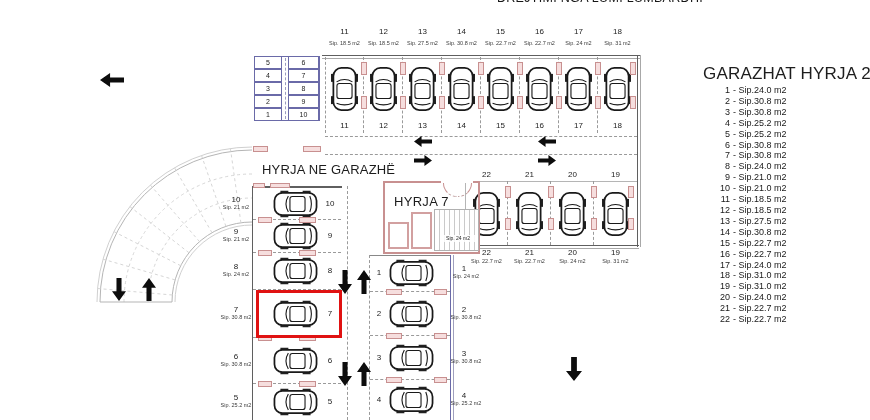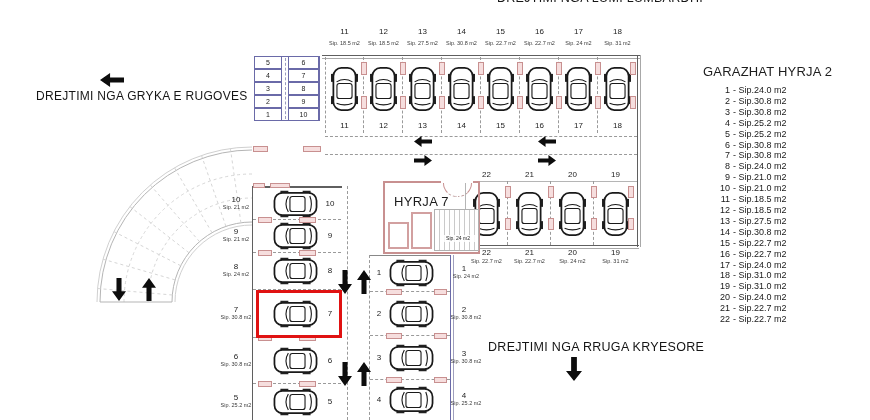--- a/index.html
+++ b/index.html
@@ -18,21 +18,21 @@
   .wl2{background:#a8a8a8}
   .arr{background:#0d0d0d}
   .arrL{clip-path:polygon(0 50%,42% 0,42% 32%,100% 32%,100% 68%,42% 68%,42% 100%)}
   .arrR{clip-path:polygon(100% 50%,58% 0,58% 32%,0 32%,0 68%,58% 68%,58% 100%)}
   .arrD{clip-path:polygon(50% 100%,0 58%,32% 58%,32% 0,68% 0,68% 58%,100% 58%)}
   .arrU{clip-path:polygon(50% 0,0 42%,32% 42%,32% 100%,68% 100%,68% 42%,100% 42%)}
   .car{position:absolute;width:27px;height:52px;overflow:visible}
   .car.h{transform:rotate(-90deg)}
   .cell{position:absolute;border:1px solid #6a6aa8;box-sizing:border-box;font-size:7px;
         color:#222;display:flex;align-items:center;justify-content:center;background:#fff}
-  .lgT{font-size:13px;letter-spacing:.2px;color:#1d1d1d;white-space:nowrap}
+  .lgT{font-size:17px;letter-spacing:.2px;color:#1d1d1d;white-space:nowrap}
   .lgr{display:flex;font-size:9px;line-height:10.9px;color:#191919;white-space:nowrap}
   .lgn{width:30px;text-align:right}
   .lgs{margin-left:3px}
   .redbox{border:3px solid #e01212;box-sizing:border-box}
 </style>
 </head>
 <body>
 
 <svg width="0" height="0" style="position:absolute">
   <defs>
@@ -46,22 +46,20 @@
       <rect x="5.5" y="20" width="19" height="19" rx="3" fill="none" stroke="#1a1a1a" stroke-width="1.4"></rect>
       <path d="M5,45 Q15,49 25,45" fill="none" stroke="#1a1a1a" stroke-width="1.4"></path>
     </symbol>
   </defs>
 </svg>
 
 <div id="cv">
 
   <div class="a dir ctr" style="left:478px;top:-9px;width:244px;font-size:12.5px">DREJTIMI NGA LUMI LUMBARDHI</div>
   <div class="a arr arrL" style="left:100px;top:73px;width:24px;height:14px"></div>
-  <div class="a dir" style="left:36px;top:89px;width:200px">DREJTIMI NGA GRYKA E RUGOVES</div>
-  <div class="a dir" style="left:488px;top:340px;width:195px;font-size:12.5px">DREJTIMI NGA RRUGA KRYESORE</div>
   <div class="a arr arrD" style="left:566px;top:357px;width:16px;height:24px"></div>
 
   <svg class="a" style="left:88px;top:108px" width="180" height="200" viewBox="0 0 180 200">
     <path d="M12,194 A152,152 0 0 1 164,42" stroke="#b5b5b5" fill="none"></path>
     <path d="M9,194 A155,155 0 0 1 164,39" stroke="#d0d0d0" fill="none"></path>
     <path d="M84,194 A80,80 0 0 1 164,114" stroke="#b5b5b5" fill="none"></path>
     <path d="M87,194 A77,77 0 0 1 164,117" stroke="#d0d0d0" fill="none"></path>
     <path d="M60,194 A104,104 0 0 1 164,90" stroke="#d6d6d6" stroke-dasharray="3,3" fill="none"></path>
     <path d="M36,194 A128,128 0 0 1 164,66" stroke="#d6d6d6" stroke-dasharray="3,3" fill="none"></path>
     <line x1="84.3" y1="187" x2="9.6" y2="180.5" stroke="#d6d6d6" stroke-dasharray="3,3"></line>
@@ -249,20 +247,21 @@
   <div class="a" style="left:383px;top:181px;width:97px;height:73px;border:2px solid #c89090;box-sizing:border-box"></div>
   <div class="a" style="left:441px;top:179px;width:32px;height:4px;background:#fff"></div>
   <div class="a" style="left:443px;top:183px;width:13px;height:13px;border-left:1px solid #c89090;border-bottom:1px dashed #c0a0a0;border-radius:0 0 0 100%"></div>
   <div class="a" style="left:458px;top:183px;width:13px;height:13px;border-right:1px solid #c89090;border-bottom:1px dashed #c0a0a0;border-radius:0 0 100% 0"></div>
   <div class="a" style="left:394px;top:194px;font-size:13px;letter-spacing:.3px;white-space:nowrap">HYRJA 7</div>
   <div class="a" style="left:388px;top:222px;width:21px;height:27px;border:2px solid #d2a0a0;box-sizing:border-box"></div>
   <div class="a" style="left:411px;top:212px;width:21px;height:37px;border:2px solid #d2a0a0;box-sizing:border-box"></div>
   <div class="a" style="left:434px;top:209px;width:45px;height:42px;border:1px solid #b0b0b0;box-sizing:border-box;background:repeating-linear-gradient(90deg,#fff 0 4px,#cacaca 4px 5px)"></div>
   <div class="a ctr" style="left:440px;top:235px;width:36px;font-size:5px;line-height:7px;background:rgba(255,255,255,.85)">Sip. 24 m2</div>
 
+  <div class="a" style="left:262px;top:162px;font-size:13px;letter-spacing:.2px;white-space:nowrap">HYRJA NE GARAZHË</div>
   <div class="a pk" style="left:253px;top:146px;width:15px;height:6px"></div>
   <div class="a pk" style="left:303px;top:146px;width:18px;height:6px"></div>
   <div class="a pk" style="left:253px;top:183px;width:12px;height:5px"></div>
   <div class="a pk" style="left:270px;top:183px;width:20px;height:5px"></div>
 
   <div class="a sp" style="left:253px;top:188px;width:88px;height:32px;border-bottom:1px dashed #9a9a9a"></div>
   <div class="a sp" style="left:253px;top:220px;width:88px;height:33px;border-bottom:1px dashed #9a9a9a"></div>
   <div class="a sp" style="left:253px;top:253px;width:88px;height:37px;border-bottom:1px dashed #9a9a9a"></div>
   <div class="a sp" style="left:253px;top:290px;width:88px;height:48px;border-bottom:1px dashed #9a9a9a"></div>
   <div class="a sp" style="left:253px;top:338px;width:88px;height:46px;border-bottom:1px dashed #9a9a9a"></div>

